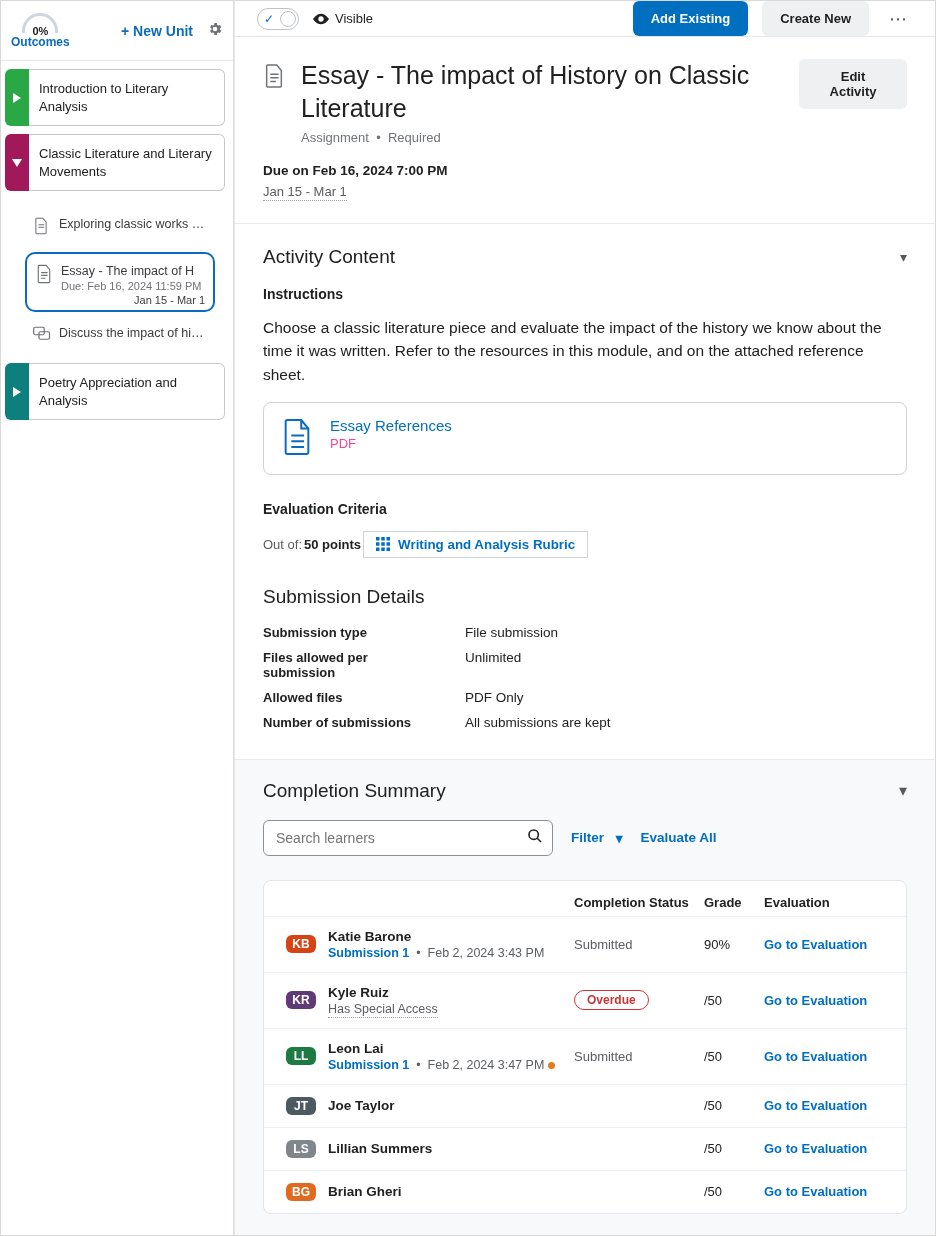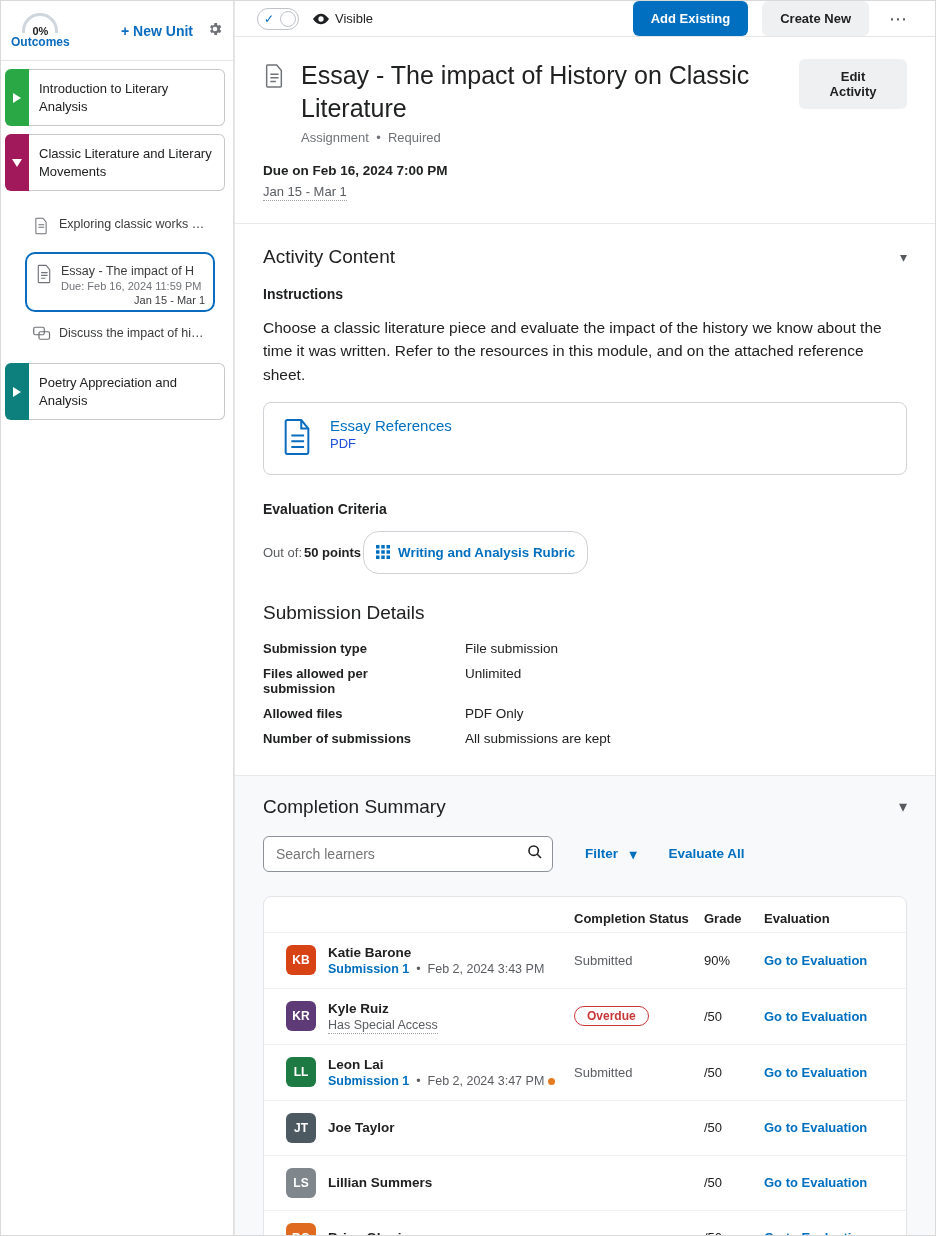--- a/index.html
+++ b/index.html
@@ -57,51 +57,51 @@
   .section-divider { border-top:1px solid #e9e9e9; margin:22px -28px 0 -28px; }
 
   .sect-head { display:flex; align-items:center; padding-top:22px; }
   .sect-title { font-size:19px; font-weight:400; }
   .chev-down { margin-left:auto; color:#565a5e; cursor:pointer; }
   .label-sm { font-weight:700; font-size:14px; margin-top:18px; }
   .instr-body { font-size:15.5px; line-height:1.5; margin-top:14px; }
 
   .attach { border:1px solid #cfd2d6; border-radius:8px; display:flex; gap:16px; padding:14px 16px; margin-top:16px; align-items:flex-start; }
   .attach .fname { color:#006fbf; font-size:15px; }
-  .attach .ftype { color:#1d4ed8; font-size:13px; margin-top:2px; }
+  .attach .ftype { color:#ec4899; font-size:13px; margin-top:2px; }
   .file-icon { color:#0b6cbf; }
 
   .eval-row { display:flex; align-items:center; gap:2px; margin-top:14px; font-size:13px; color:#5a5d61; }
   .eval-row b { color:#202122; }
-  .rubric-btn { border:1px solid #cfd2d6; border-radius:16px; padding:13px 12px; color:#006fbf; font-weight:600; background:#fff; cursor:pointer; display:flex; align-items:center; gap:8px; }
+  .rubric-btn { border:1px solid #cfd2d6; border-radius:0; padding:5px 12px; color:#006fbf; font-weight:600; background:#fff; cursor:pointer; display:flex; align-items:center; gap:8px; }
   .rubric-btn svg { fill:#006fbf; }
 
   .details-table { margin-top:12px; }
   .details-table .row { display:flex; padding:5px 0; font-size:13.5px; }
   .details-table .k { flex:0 0 170px; font-weight:700; font-size:13px; }
   .details-table .v { color:#202122;margin-left:32px; }
 
   .summary { background:#f8f9fb; border-top:1px solid #e9e9e9; }
   .summary-inner { padding:20px 28px 24px 28px; }
-  .summary-controls { display:flex; align-items:center; gap:32px; margin-top:18px; }
+  .summary-controls { display:flex; align-items:center; gap:18px; margin-top:18px; }
   .search { flex:0 0 290px; position:relative; }
   .search input { width:100%; padding:9px 34px 9px 12px; border:1px solid #8c9197; border-radius:6px; font-size:14px; }
   .search .mag { position:absolute; right:10px; top:8px; color:#202122; }
   .link { color:#006fbf; font-weight:700; font-size:13.5px; cursor:pointer; display:flex; align-items:center; gap:4px; }
 
   .table { background:#fff; border-radius:8px; border:1px solid #e3e5e8; margin-top:24px; overflow:hidden; }
   .thead { display:flex; font-size:13px; font-weight:700; color:#202122; padding:14px 22px 6px 22px; }
   .col-learner { flex:1; }
   .col-status { flex:0 0 130px; }
   .col-grade { flex:0 0 60px; }
   .col-eval { flex:0 0 120px; text-align:left; }
 
   .trow { display:flex; align-items:center; padding:12px 22px; border-top:1px solid #f0f1f3; font-size:13.5px; }
   .learner { flex:1; display:flex; align-items:center; gap:12px; min-width:0; }
-  .avatar { width:30px; height:30px; border-radius:6px; display:flex; align-items:center; justify-content:center; color:#fff; font-weight:700; font-size:12px; flex-shrink:0; }
+  .avatar { width:30px; height:18px; border-radius:6px; display:flex; align-items:center; justify-content:center; color:#fff; font-weight:700; font-size:12px; flex-shrink:0; }
   .lname { font-weight:700; }
   .lsub { font-size:12.5px; color:#5a5d61; margin-top:2px; }
   .lsub .slink { color:#006fbf; font-weight:700; }
   .lsub .dotted { border-bottom:1px dotted #9da1a6; padding-bottom:1px; }
   .dot-orange { width:7px; height:7px; border-radius:50%; background:#e47c1f; display:inline-block; vertical-align:middle; margin-left:4px; }
   .status { flex:0 0 130px; font-size:13px; color:#5a5d61; }
   .overdue-pill { border:1px solid #c83737; color:#c83737; border-radius:14px; padding:2px 12px; font-size:12px; font-weight:600; display:inline-block; }
   .grade { flex:0 0 60px; font-size:13px; }
   .eval-link { flex:0 0 120px; }
   .eval-link a { color:#006fbf; font-weight:700; text-decoration:none; font-size:13px; cursor:pointer;text-align:right; }

